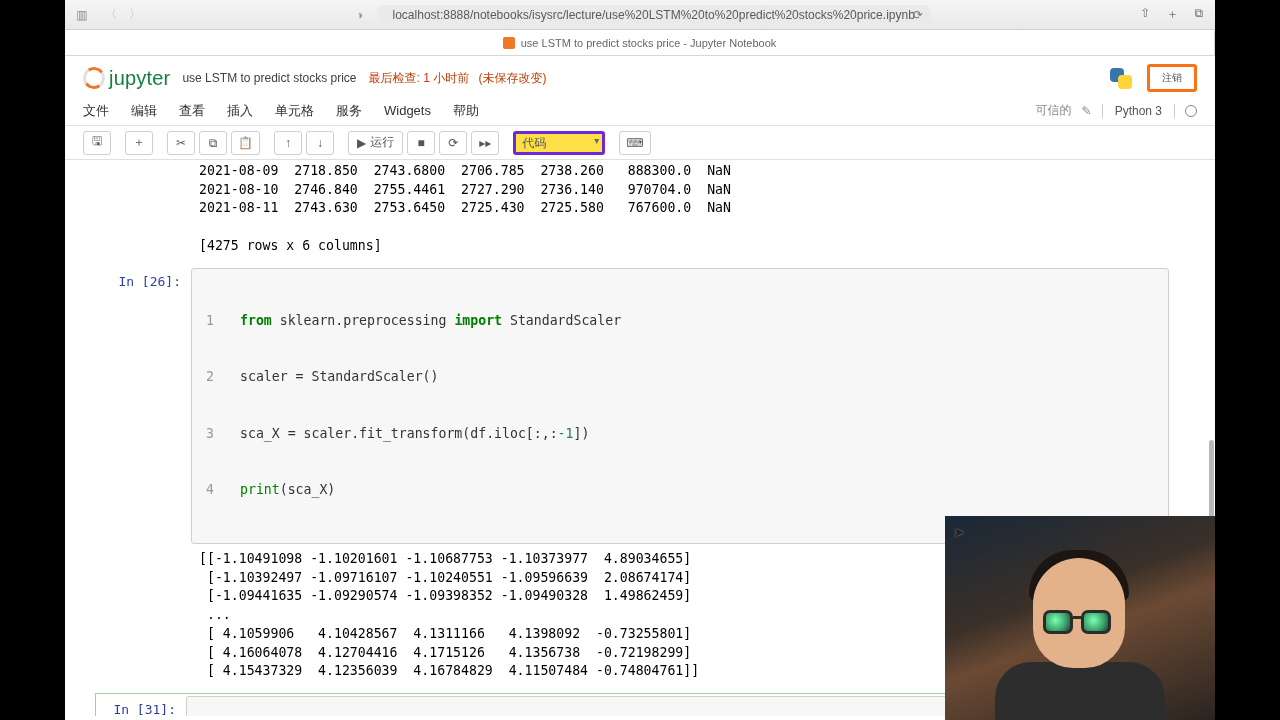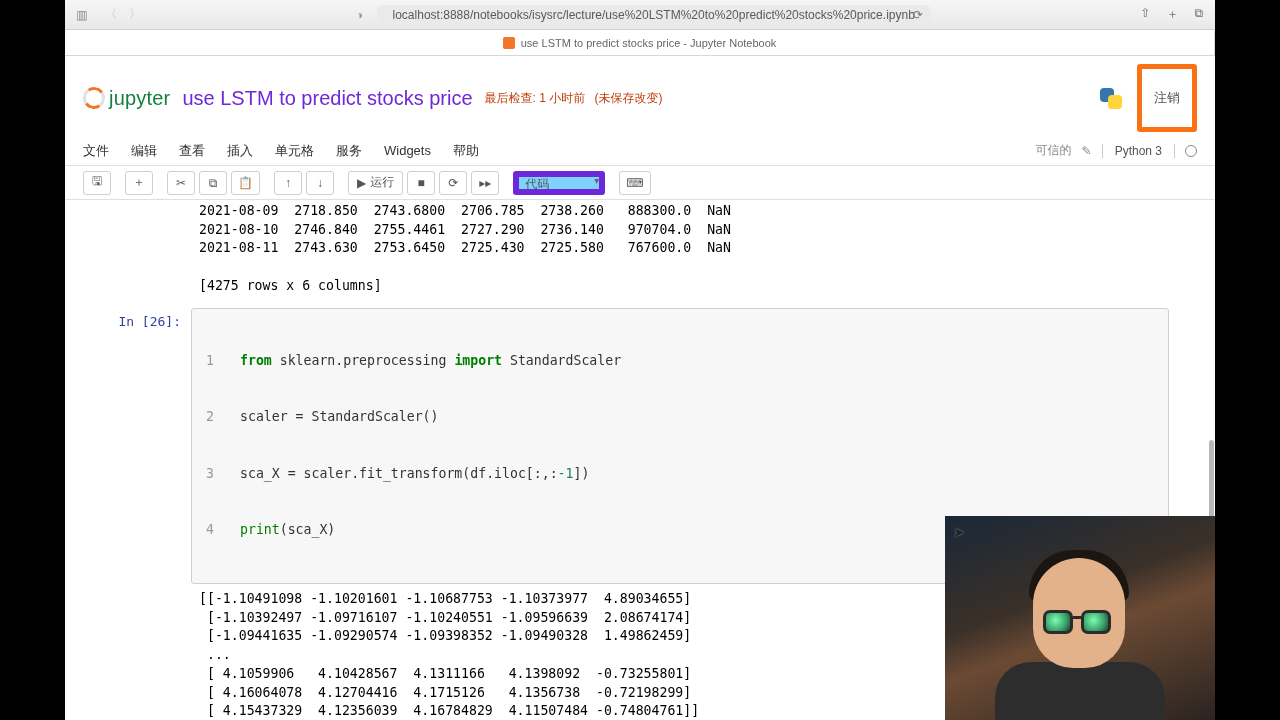--- a/index.html
+++ b/index.html
@@ -87,33 +87,33 @@
   }
   .jup-logo {
     display:flex; align-items:center; gap:4px;
     color:#15803d; font-size:20px; letter-spacing:0.2px;
   }
   .jup-logo .ring {
     width:22px;height:22px;border:3px solid #f37626;border-radius:50%;
     border-left-color:#e0e0e0; border-right-color:#e0e0e0;
     transform: rotate(10deg);
   }
-  .nb-title { font-size:20px; color:#6d28d9; }
+  .nb-title { font-size:12px; color:#404040; }
   .save-meta { font-size:12px; color:#c2410c; }
   .hdr-spacer { flex:1; }
   .py-badge {
     width:28px;height:28px; position:relative;
   }
   .py-badge::before, .py-badge::after {
     content:""; position:absolute; width:14px;height:14px; border-radius:4px;
   }
   .py-badge::before { background:#3776ab; left:3px; top:4px; }
   .py-badge::after { background:#ffd43b; left:11px; top:11px; }
   .logout-btn {
-    border:5px solid #f97316;border-radius:3px;padding:20px 12px;font-size:13px;color:#555;background:#fff;
+    border:3px solid #f97316;border-radius:3px;padding:4px 12px;font-size:10px;color:#555;background:#fff;
   }
   
   .menubar {
     padding: 0 18px;
     height: 30px;
     display:flex; align-items:center; gap:22px;
     font-size:13px; color:#333;
     border-bottom:1px solid #dfdfdf;
   }
   .menubar .right { margin-left:auto; display:flex; align-items:center; gap:10px; font-size:12px; color:#777;}
@@ -130,22 +130,22 @@
   }
   .tbtn {
     border:1px solid #cfcfcf; background:#fff; border-radius:3px;
     height:24px; min-width:28px; padding:0 6px;
     display:flex; align-items:center; justify-content:center;
     font-size:12px; color:#555;
   }
   .tbtn.wide { padding: 0 8px; gap:4px;}
   .tgap { width:6px; }
   .tselect {
-    border:6px solid #6d28d9; height:24px; font-size:12px; color:#555;
-    background:#7dd3fc; border-radius:3px; min-width:92px; padding:0 6px 0 6px;
+    border:3px solid #6d28d9; height:24px; font-size:12px; color:#555;
+    background:#fde047; border-radius:3px; min-width:92px; padding:0 6px 0 6px;
     appearance:none; position:relative;
   }
   .select-wrap { position:relative; }
   .select-wrap::after {
     content:"▾"; position:absolute; right:6px; top:4px; font-size:10px; color:#666; pointer-events:none;
   }
   
   .nb-area {
     height: calc(720px - 30px - 26px - 44px - 30px - 34px);
     overflow:hidden;

